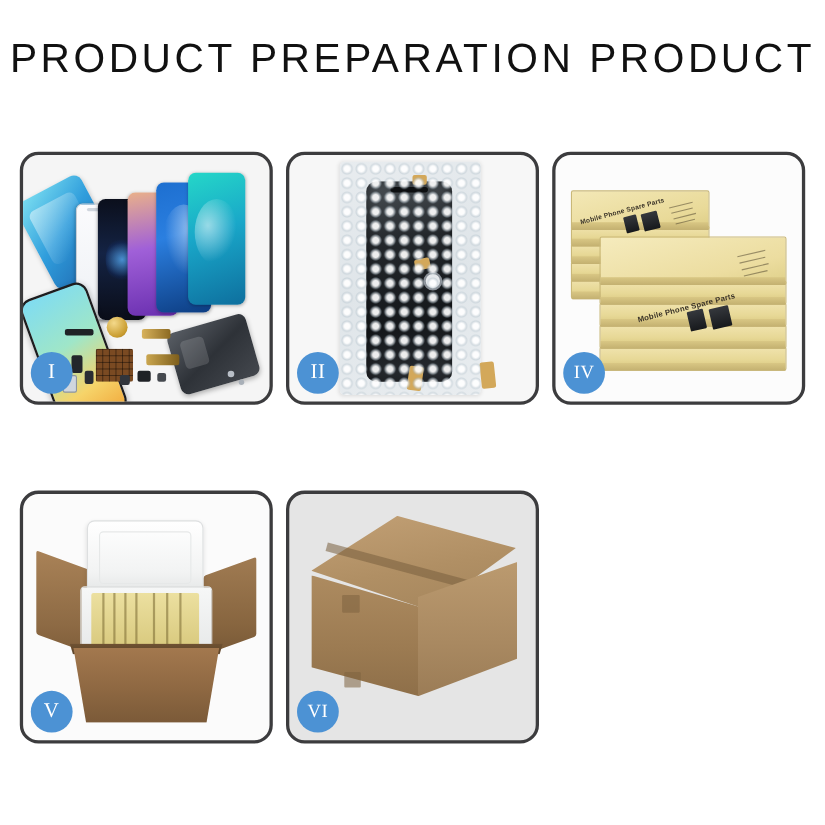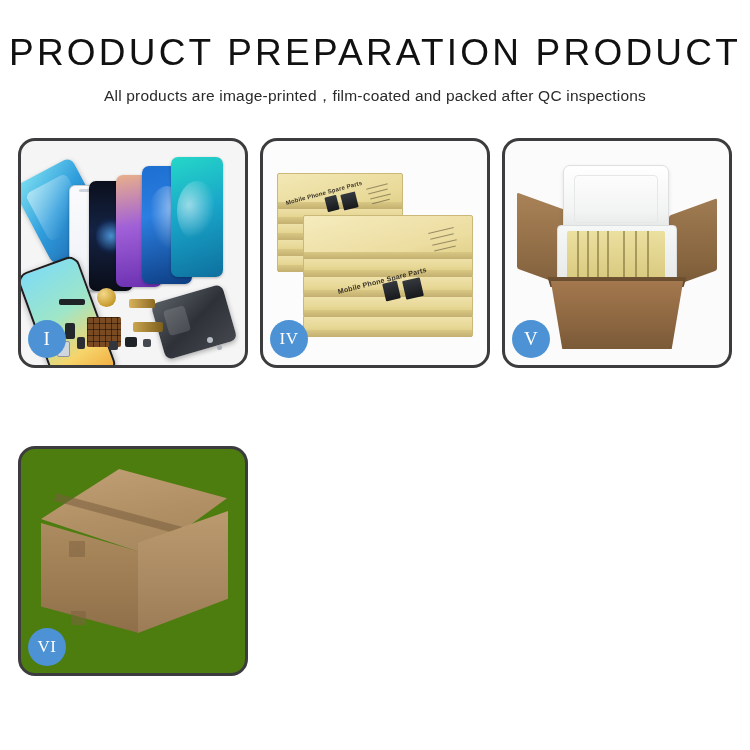--- a/index.html
+++ b/index.html
@@ -314,21 +314,21 @@
     background: linear-gradient(180deg,#a3784e 0%,#8e6842 55%,#7b5a38 100%);
     clip-path: polygon(4% 0, 96% 0, 88% 100%, 12% 100%);
   }
   .carton-rim {
     position:absolute; left: 38px; top: 136px; width: 148px; height: 10px;
     background: linear-gradient(180deg,#6f5232,#5d442a);
     clip-path: polygon(3% 0, 97% 0, 95% 100%, 5% 100%);
   }
 
   
-  .p6 { background:#4d7c0f; }
+  .p6 { background:#e5e5e5; }
   .c6-top {
     position:absolute; left: 20px; top: 20px; width: 186px; height: 86px;
     background: linear-gradient(170deg,#c2a075 0%,#b08f64 55%,#a4855c 100%);
     clip-path: polygon(42% 0, 100% 34%, 58% 100%, 0 58%);
   }
   .c6-seam {
     position:absolute; left: 34px; top: 44px; width: 160px; height: 8px;
     background: rgba(120,95,62,.55);
     transform: rotate(15deg); transform-origin: left center;
   }
@@ -346,21 +346,20 @@
     position:absolute; background: rgba(125,98,64,.55); border-radius:1px;
   }
   .c6-tape-a { left: 48px; top: 92px; width: 16px; height: 16px; }
   .c6-tape-b { left: 50px; top: 162px; width: 15px; height: 14px; }
 </style>
 </head>
 <body>
 
 <div class="header">
   <div class="page-title">PRODUCT PREPARATION PRODUCT</div>
-  <div class="page-subtitle">All products are image-printed，film-coated and packed after QC inspections</div>
 </div>
 
 <div class="grid">
 
   <div class="panel p1">
     <div class="photo">
       <div class="ph-blue-flat"></div>
       <div class="ph ph-glass"></div>
       <div class="ph ph-b"></div>
       <div class="ph ph-c"></div>
@@ -381,20 +380,33 @@
         <div class="pt pt-small5"></div>
         <div class="pt pt-cam"></div>
         <div class="pt pt-screw1"></div>
         <div class="pt pt-screw2"></div>
 
       </div>
     </div>
     <div class="badge">I</div>
   </div>
 
+  <div class="panel p2">
+    <div class="photo">
+      <div class="bubble-bag">
+        <div class="inner-screen"></div>
+        <div class="conn-dot"></div>
+        <div class="tape tape-1"></div>
+        <div class="tape tape-2"></div>
+        <div class="tape tape-3"></div>
+        <div class="tape tape-4"></div>
+      </div>
+    </div>
+    <div class="badge">II</div>
+  </div>
 
 
   <div class="panel p4">
     <div class="photo">
       <div class="stack">
         <div class="sbox sb-b5">
             <div class="side"></div>
           </div>
         <div class="sbox sb-b4">
             <div class="side"></div>

